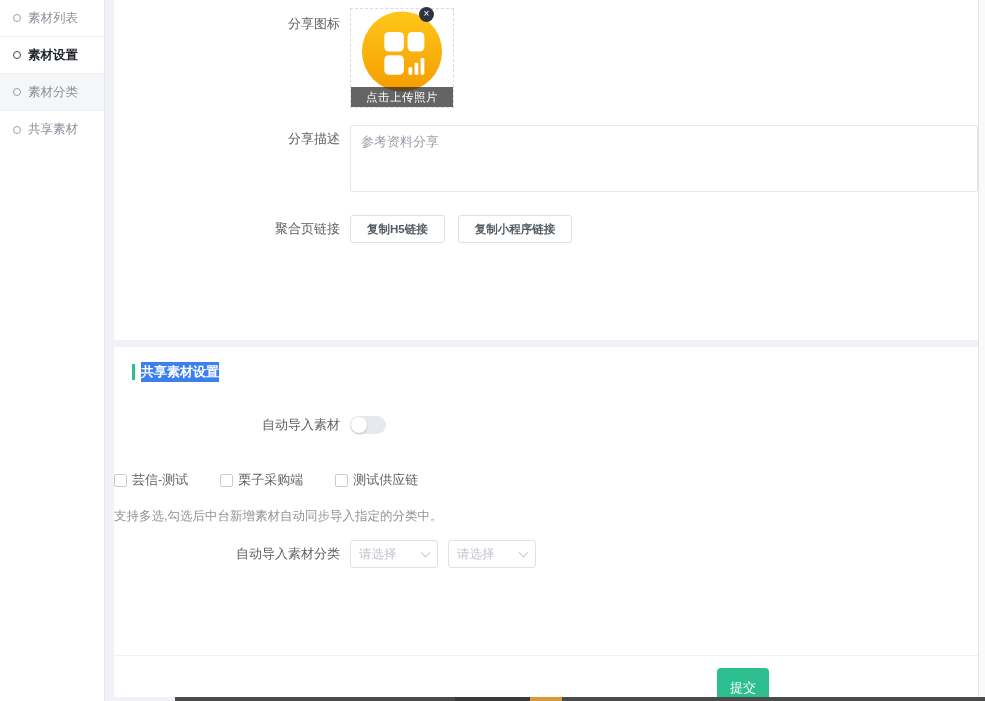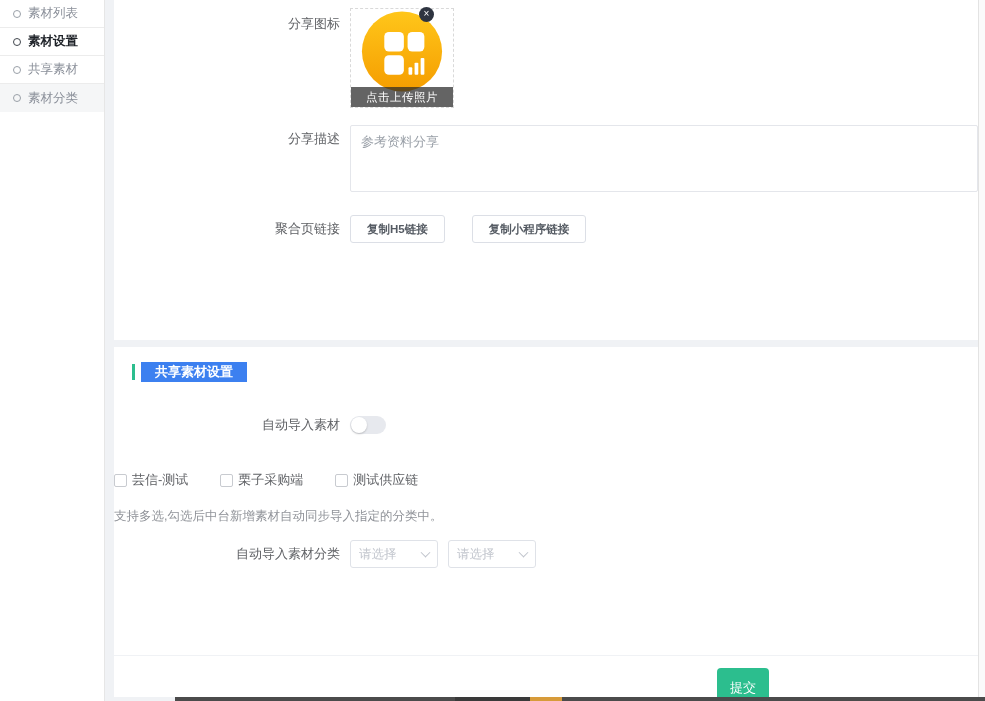--- a/index.html
+++ b/index.html
@@ -11,21 +11,21 @@
     color:#606266;
     font-size:13px;
   }
 
   
   .sidebar {
     position:absolute; left:0; top:0; width:105px; height:701px;
     background:#fff; border-right:1px solid #e6e6e6;
   }
   .side-item {
-    height:28px; display:flex; align-items:center; padding-left:13px;
+    height:37px; display:flex; align-items:center; padding-left:13px;
     border-bottom:1px solid #ececec; color:#8a8f99; font-size:12.5px;
     cursor:pointer; background:#fff;
   }
   .side-item .dot {
     width:8px; height:8px; border:1.5px solid #9aa0a8; border-radius:50%;
     margin-right:7px; flex:0 0 auto;
   }
   .side-item.active { color:#1f2329; font-weight:bold; }
   .side-item.active .dot { border-color:#42474e; }
   .side-item.hovered { background:#f5f6f7; }
@@ -76,34 +76,34 @@
   .row-desc { margin-top:17px; }
   .desc-area {
     width:100%; height:67px; resize:none;
     border:1px solid #e4e6eb; border-radius:2px;
     font-family:Liberation Sans, sans-serif; font-size:13px; color:#9aa0a8;
     padding:7px 10px; outline:none; background:#fff;
   }
 
   
   .row-links { margin-top:20px; }
-  .link-btns { display:flex; gap:27px; }
+  .link-btns { display:flex; gap:13px; }
   .ghost-btn {
     height:28px; padding:0 16px; background:#fff;
     border:1px solid #dcdfe6; border-radius:3px;
     font-size:11.5px; color:#555b63; font-weight:bold; cursor:pointer;
     font-family:inherit;
   }
 
   
   .sec-title { display:flex; align-items:center; padding:15px 0 0 18px; }
   .sec-bar { width:3px; height:16px; background:#2cbe8e; margin-right:6px; flex:0 0 auto; }
   .sec-text {
     font-size:13px; font-weight:bold; color:#fff;
-    background:#3c80f0; padding:1px 14px;
+    background:#3c80f0; padding:1px 0;
   }
 
   
   .row-toggle { margin-top:29px; }
   .toggle {
     position:relative; width:36px; height:18px; border-radius:9px;
     background:#e7e9ee; margin-top:5px; cursor:pointer;
   }
   .toggle .knob {
     position:absolute; left:1px; top:1px; width:16px; height:16px;
@@ -154,27 +154,27 @@
 
 <div class="sidebar">
   <div class="side-item">
     <span class="dot"></span>
     <span>素材列表</span>
   </div>
   <div class="side-item active">
     <span class="dot"></span>
     <span>素材设置</span>
   </div>
+  <div class="side-item hovered">
+    <span class="dot"></span>
+    <span>素材分类</span>
+  </div>
   <div class="side-item">
     <span class="dot"></span>
     <span>共享素材</span>
-  </div>
-  <div class="side-item hovered">
-    <span class="dot"></span>
-    <span>素材分类</span>
   </div>
 </div>
 
 <div class="main">
 
   <div class="card card1">
 
     <div class="frow row-upload">
       <div class="flabel">分享图标</div>
       <div class="fcontent">

